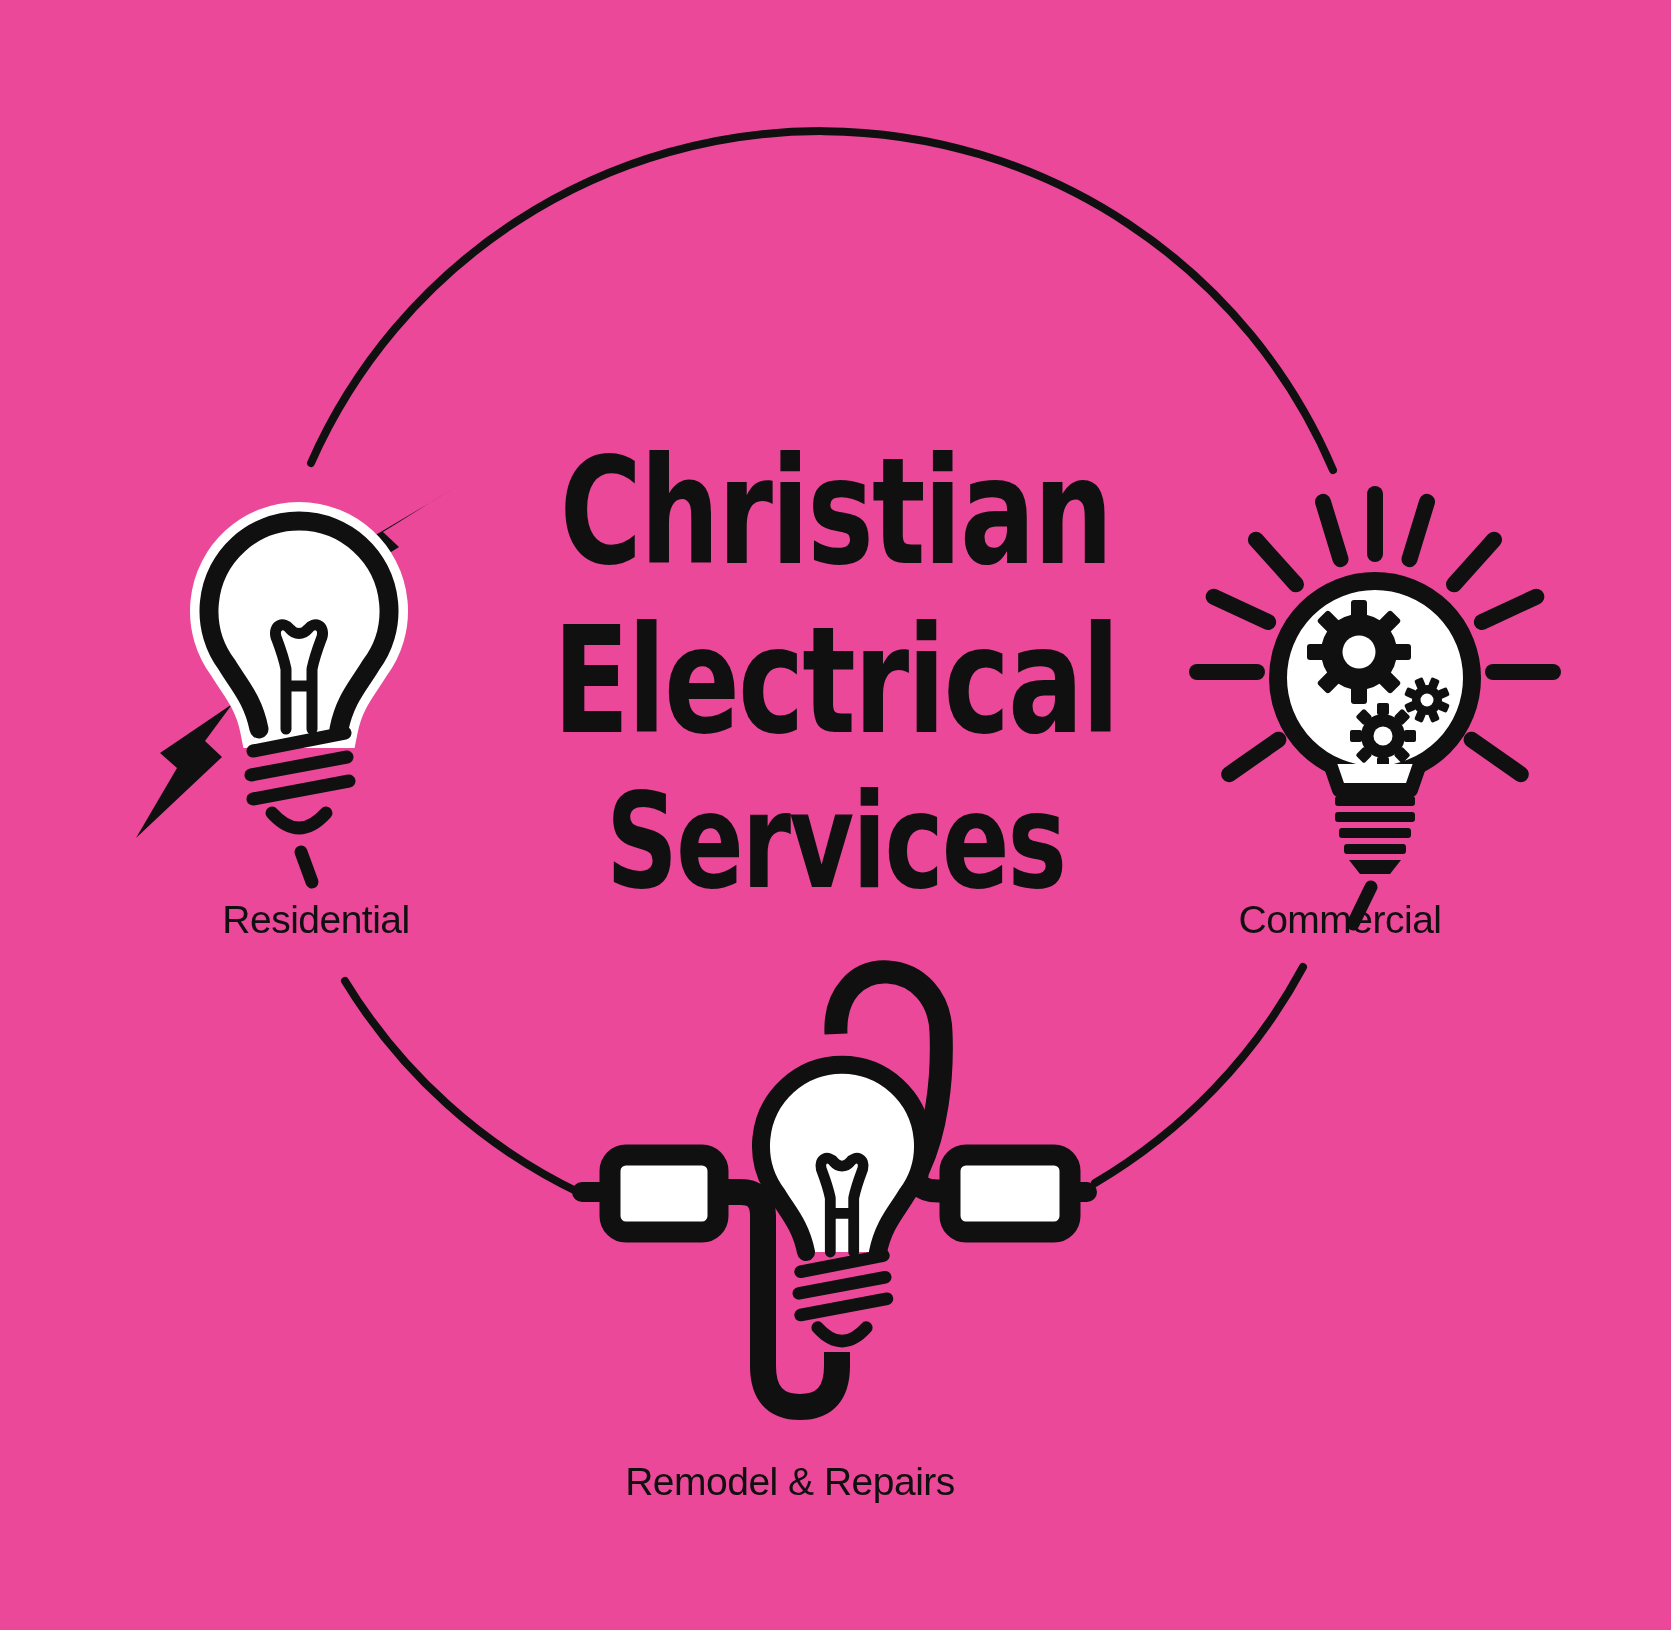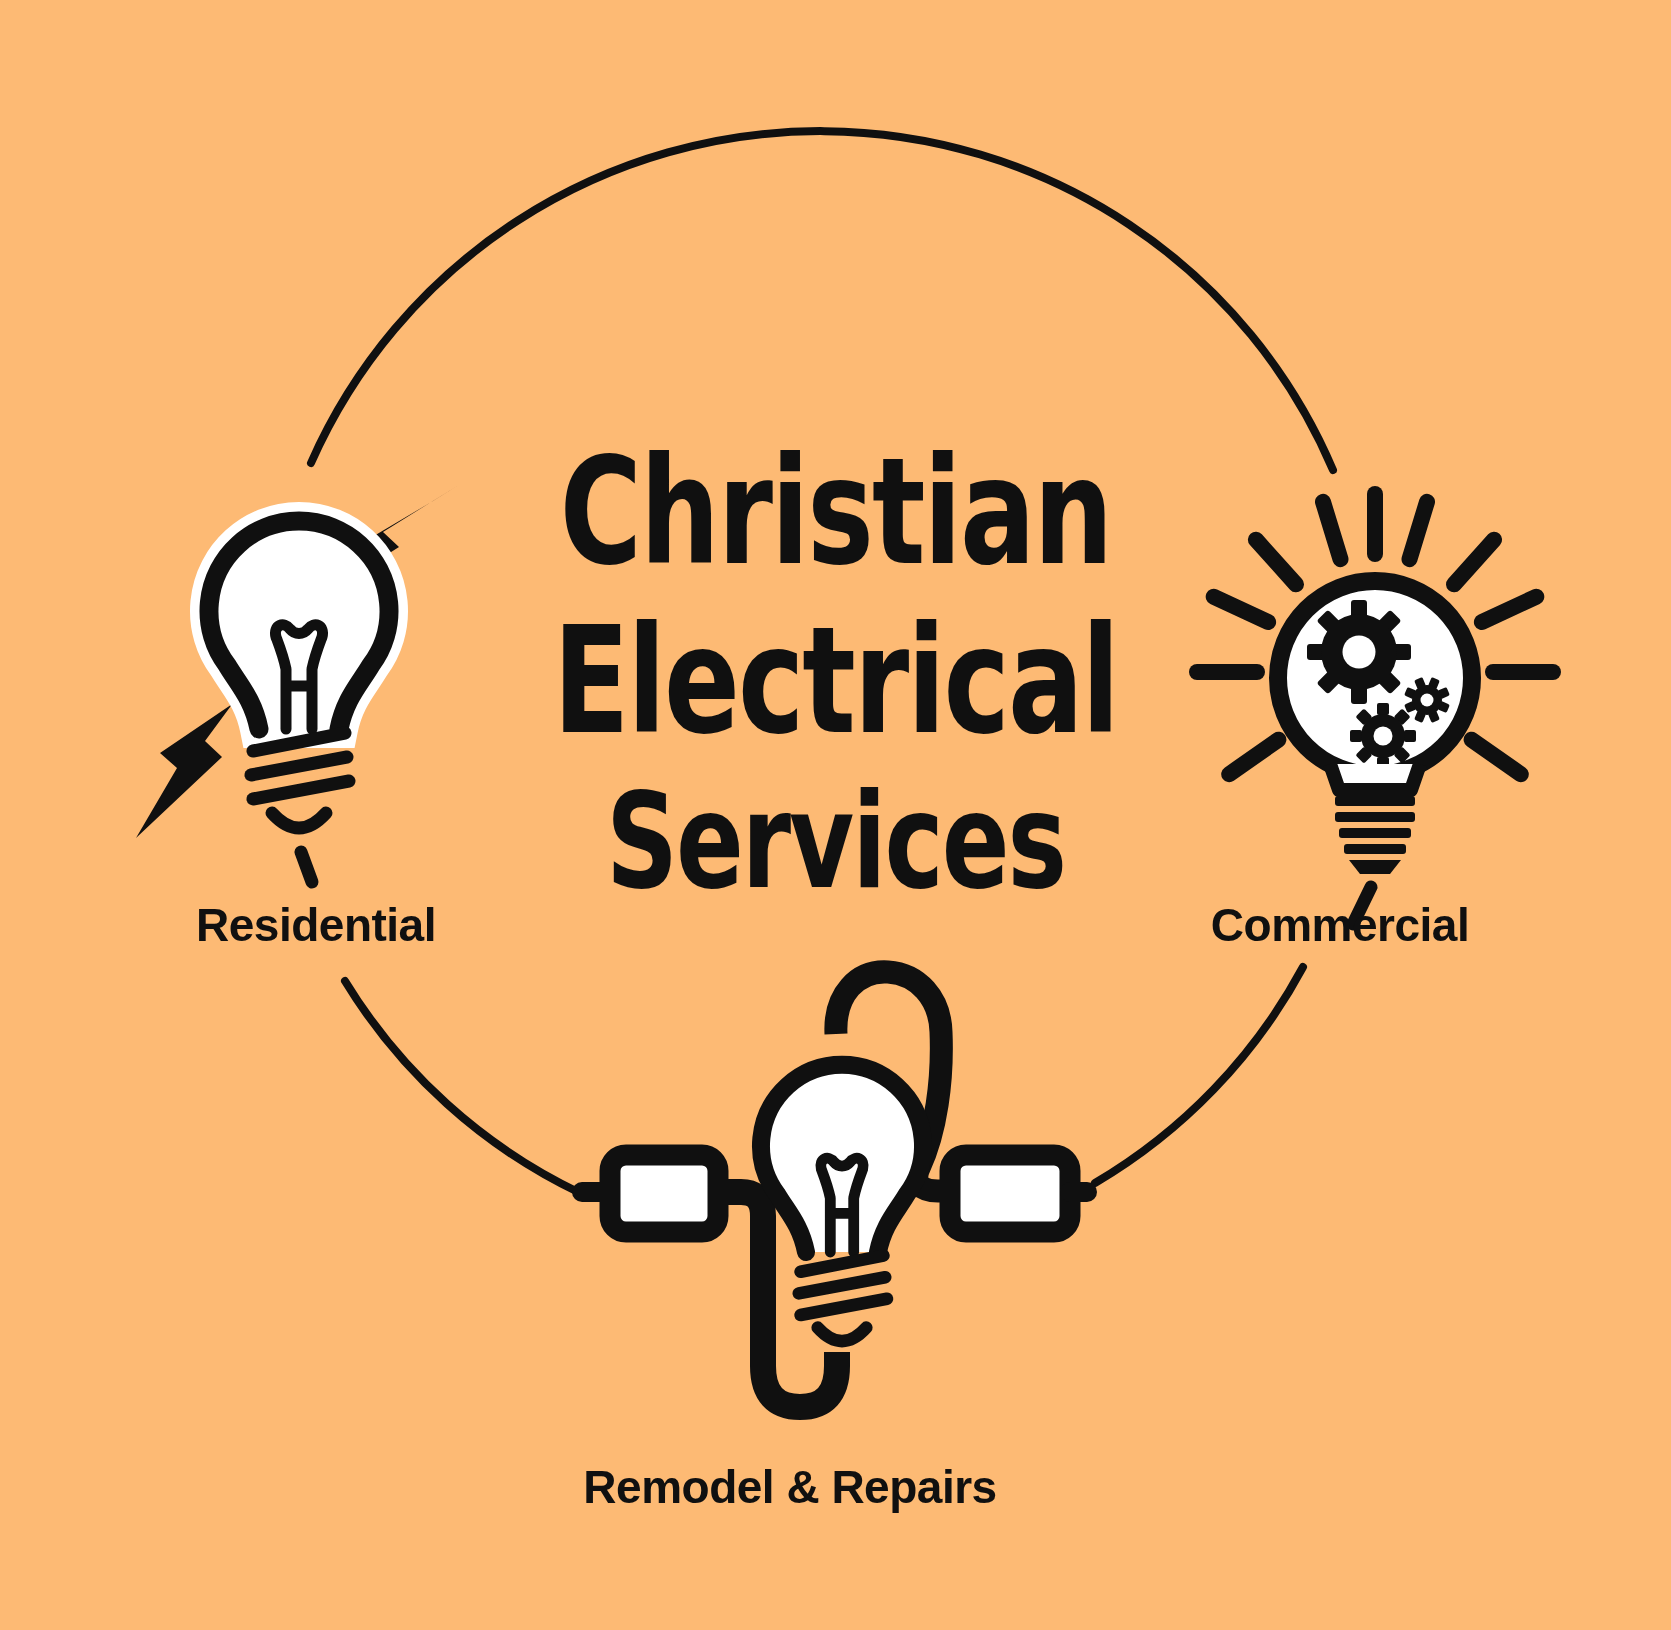--- a/index.html
+++ b/index.html
@@ -1,24 +1,24 @@
 <!DOCTYPE html>
 <html><head>
 <meta charset="utf-8">
 <style>
   html,body{margin:0;padding:0;background:#ffffff;}
-  .canvas{position:relative;width:1671px;height:1630px;background:#fdba74;overflow:hidden;
+  .canvas{position:relative;width:1671px;height:1630px;background:#ec4899;overflow:hidden;
           font-family:"Liberation Sans", sans-serif;color:#101010;}
   svg.art{position:absolute;left:0;top:0;}
   .title{position:absolute;left:0;right:0;top:487px;text-align:center;
          transform:scaleY(1.32);transform-origin:50% 186px;
          font-family:"DejaVu Sans", sans-serif;font-weight:bold;color:#101010;}
   .title .l1,.title .l2{font-size:112px;line-height:128px;letter-spacing:-2px;}
   .title .l3{font-size:100px;line-height:116px;letter-spacing:-2px;}
-  .tag{position:absolute;font-size:46px;font-weight:700;letter-spacing:-0.5px;
+  .tag{position:absolute;font-size:39px;font-weight:400;letter-spacing:-0.5px;
        color:#101010;white-space:nowrap;transform:translateX(-50%);}
   .tag-left{left:316px;top:898px;}
   .tag-right{left:1340px;top:898px;}
   .tag-bottom{left:790px;top:1460px;}
 </style>
 </head>
 <body>
 
 <div class="canvas">
 

